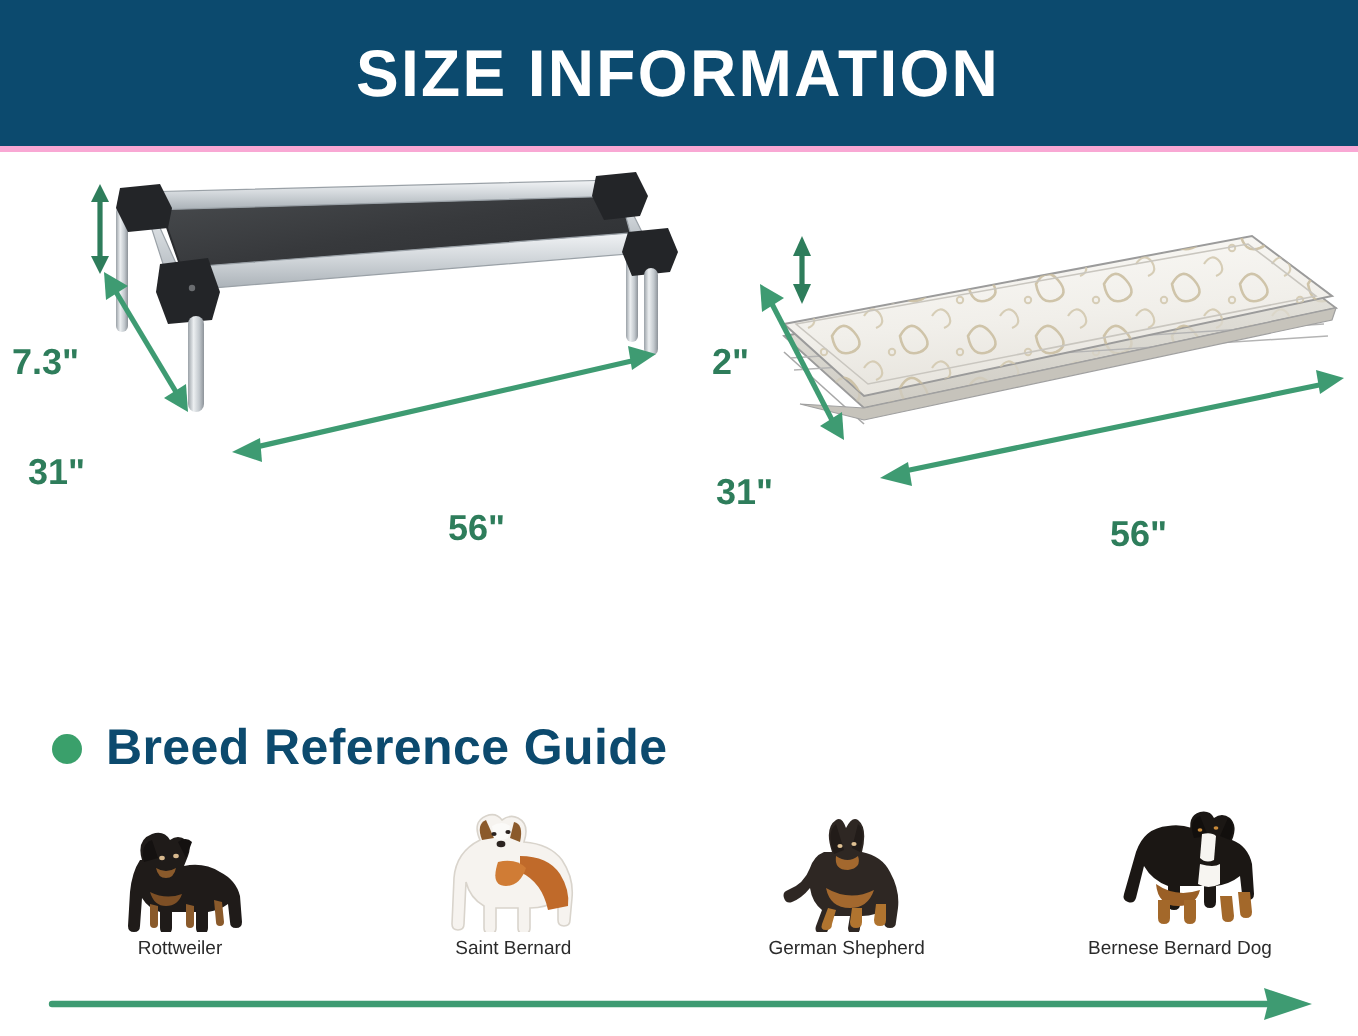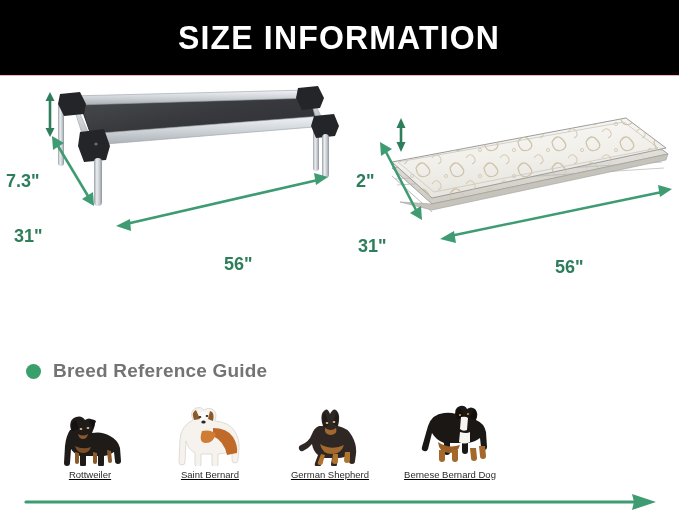--- a/index.html
+++ b/index.html
@@ -14,22 +14,22 @@
     overflow: hidden;
     position: relative;
   }
 
   
   #header-banner {
     position: absolute;
     left: 0; top: 0;
     width: 679px;
     height: 76px;
-    background: #000000;
-    border-bottom: 1px solid #f9a8d4;
+    background: #0c4a6e;
+    border-bottom: 3px solid #f9a8d4;
     box-sizing: border-box;
     display: flex;
     align-items: center;
     justify-content: center;
   }
   #page-title {
     color: #ffffff;
     font-family: "Liberation Sans", sans-serif;
     font-weight: bold;
     font-size: 33px;
@@ -73,35 +73,34 @@
     align-items: center;
     gap: 12px;
   }
   #breed-bullet {
     width: 15px; height: 15px;
     border-radius: 50%;
     background: #3aa06b;
     flex: 0 0 auto;
   }
   #breed-heading-text {
-    font-size: 19px;
+    font-size: 25px;
     font-weight: bold;
-    color: #737373;
+    color: #0c4a6e;
     letter-spacing: 0.2px;
     font-family: "Liberation Sans", sans-serif;
   }
   #breed-row {
     position: absolute;
     left: 30px; top: 62px;
     width: 620px;
     height: 82px;
     display: flex;
     align-items: flex-end;
-    justify-content: flex-start;
-    text-decoration: underline;
+    justify-content: space-between;
   }
   .breed-cell {
     width: 120px;
     display: flex;
     flex-direction: column;
     align-items: center;
     justify-content: flex-end;
   }
   .breed-art { display: block; }
   .breed-name {

